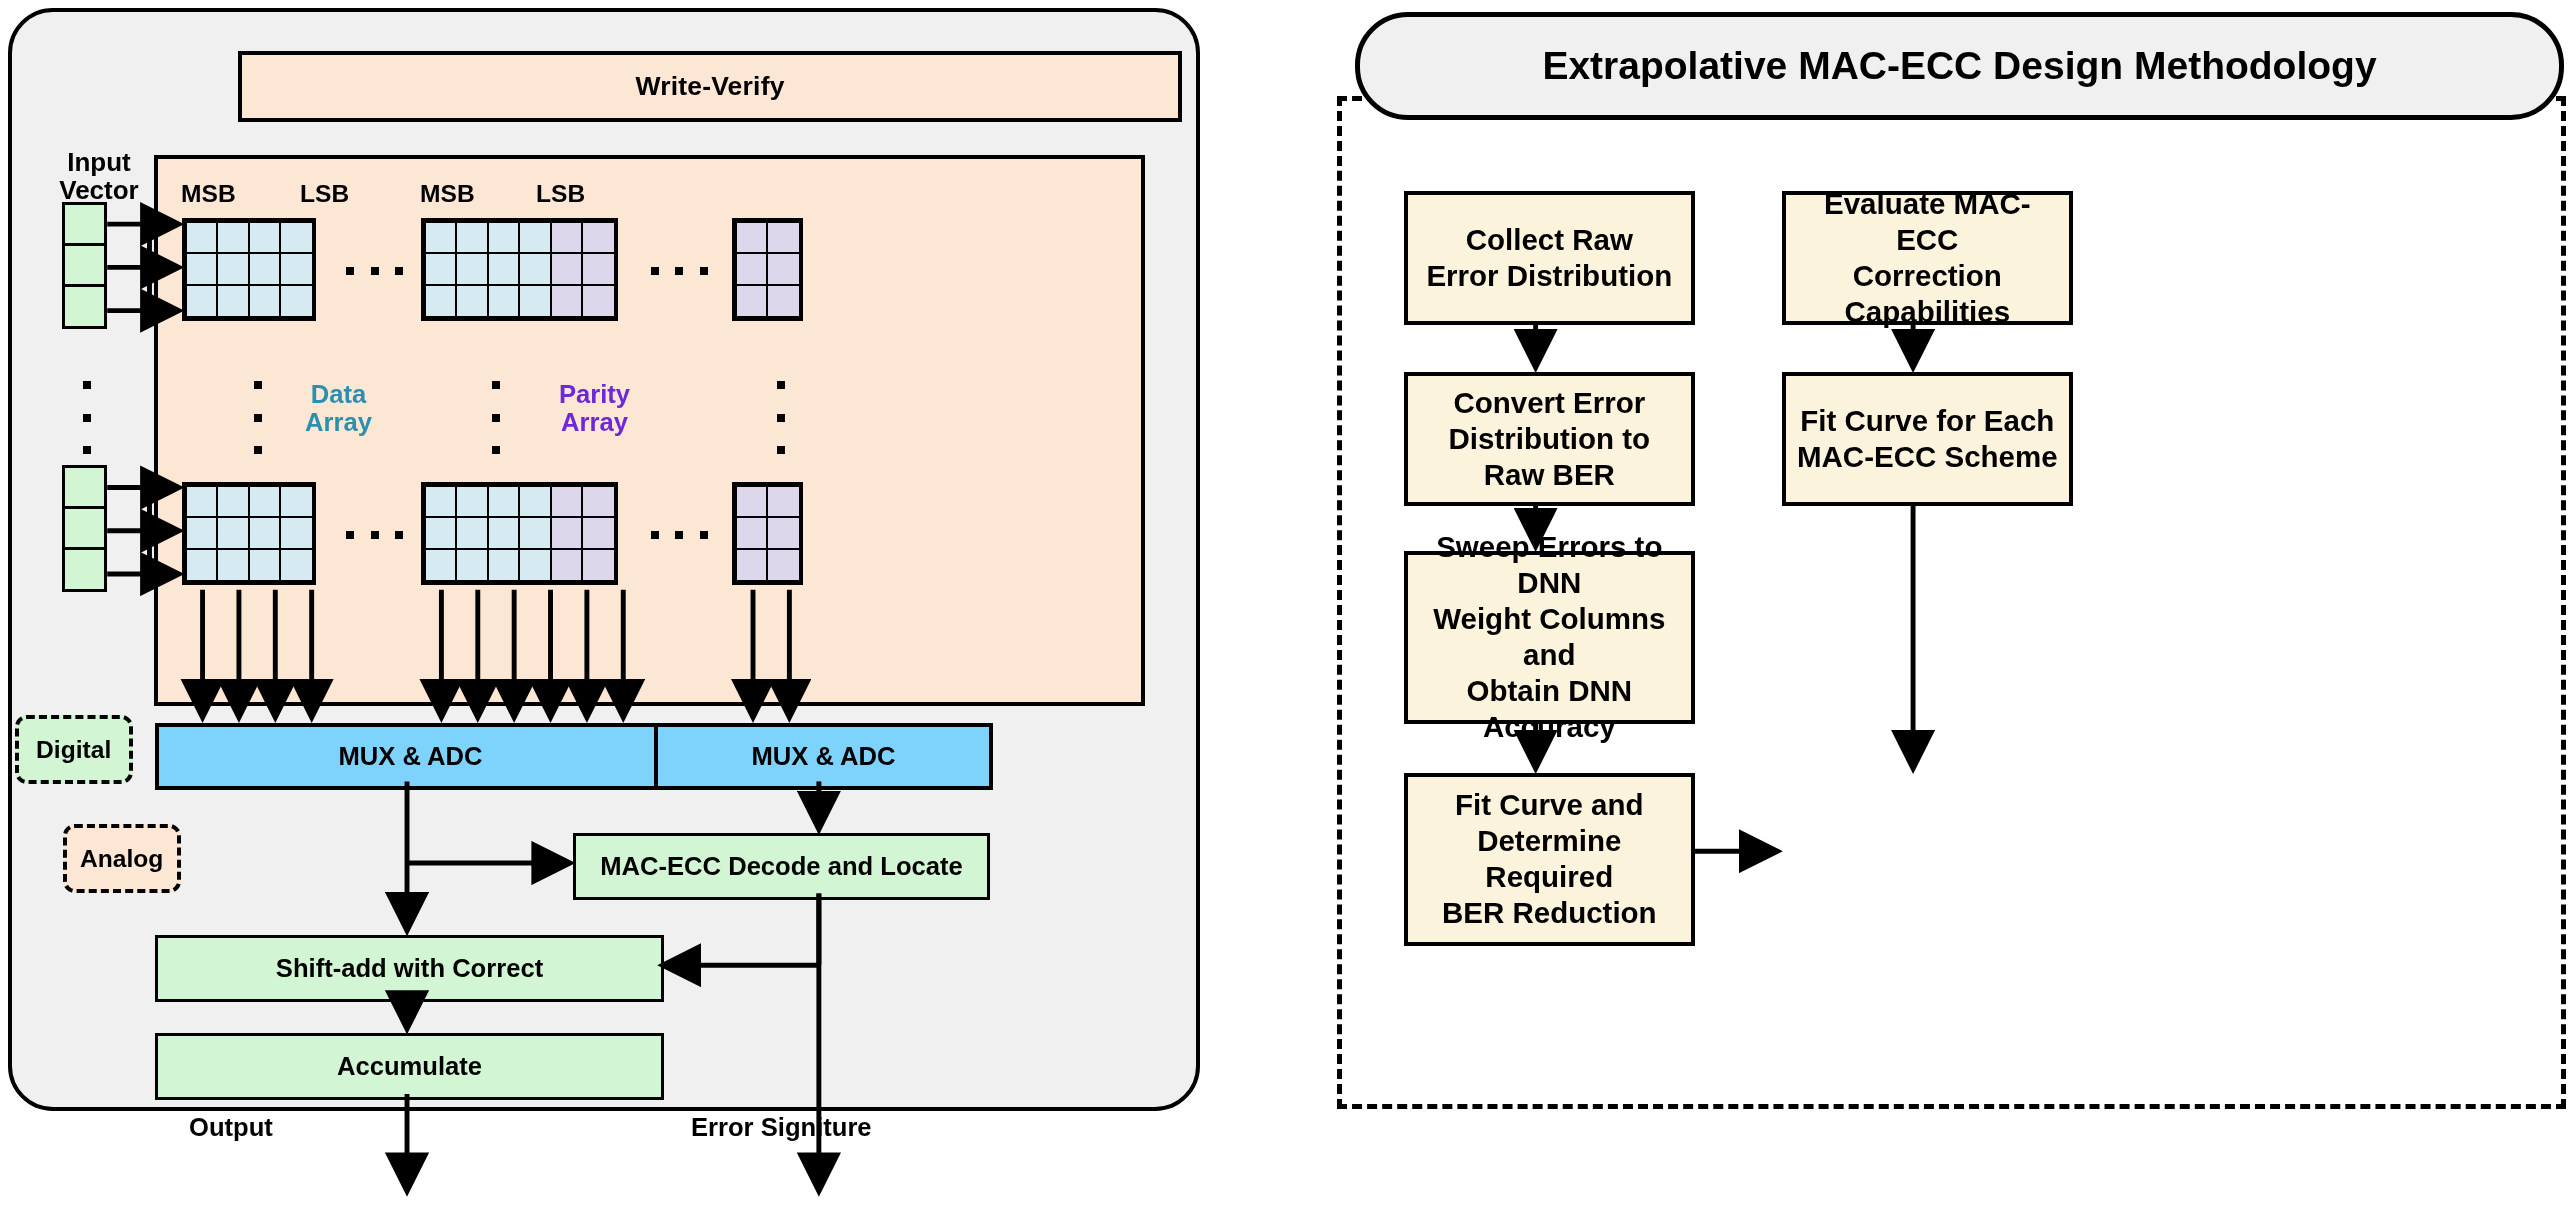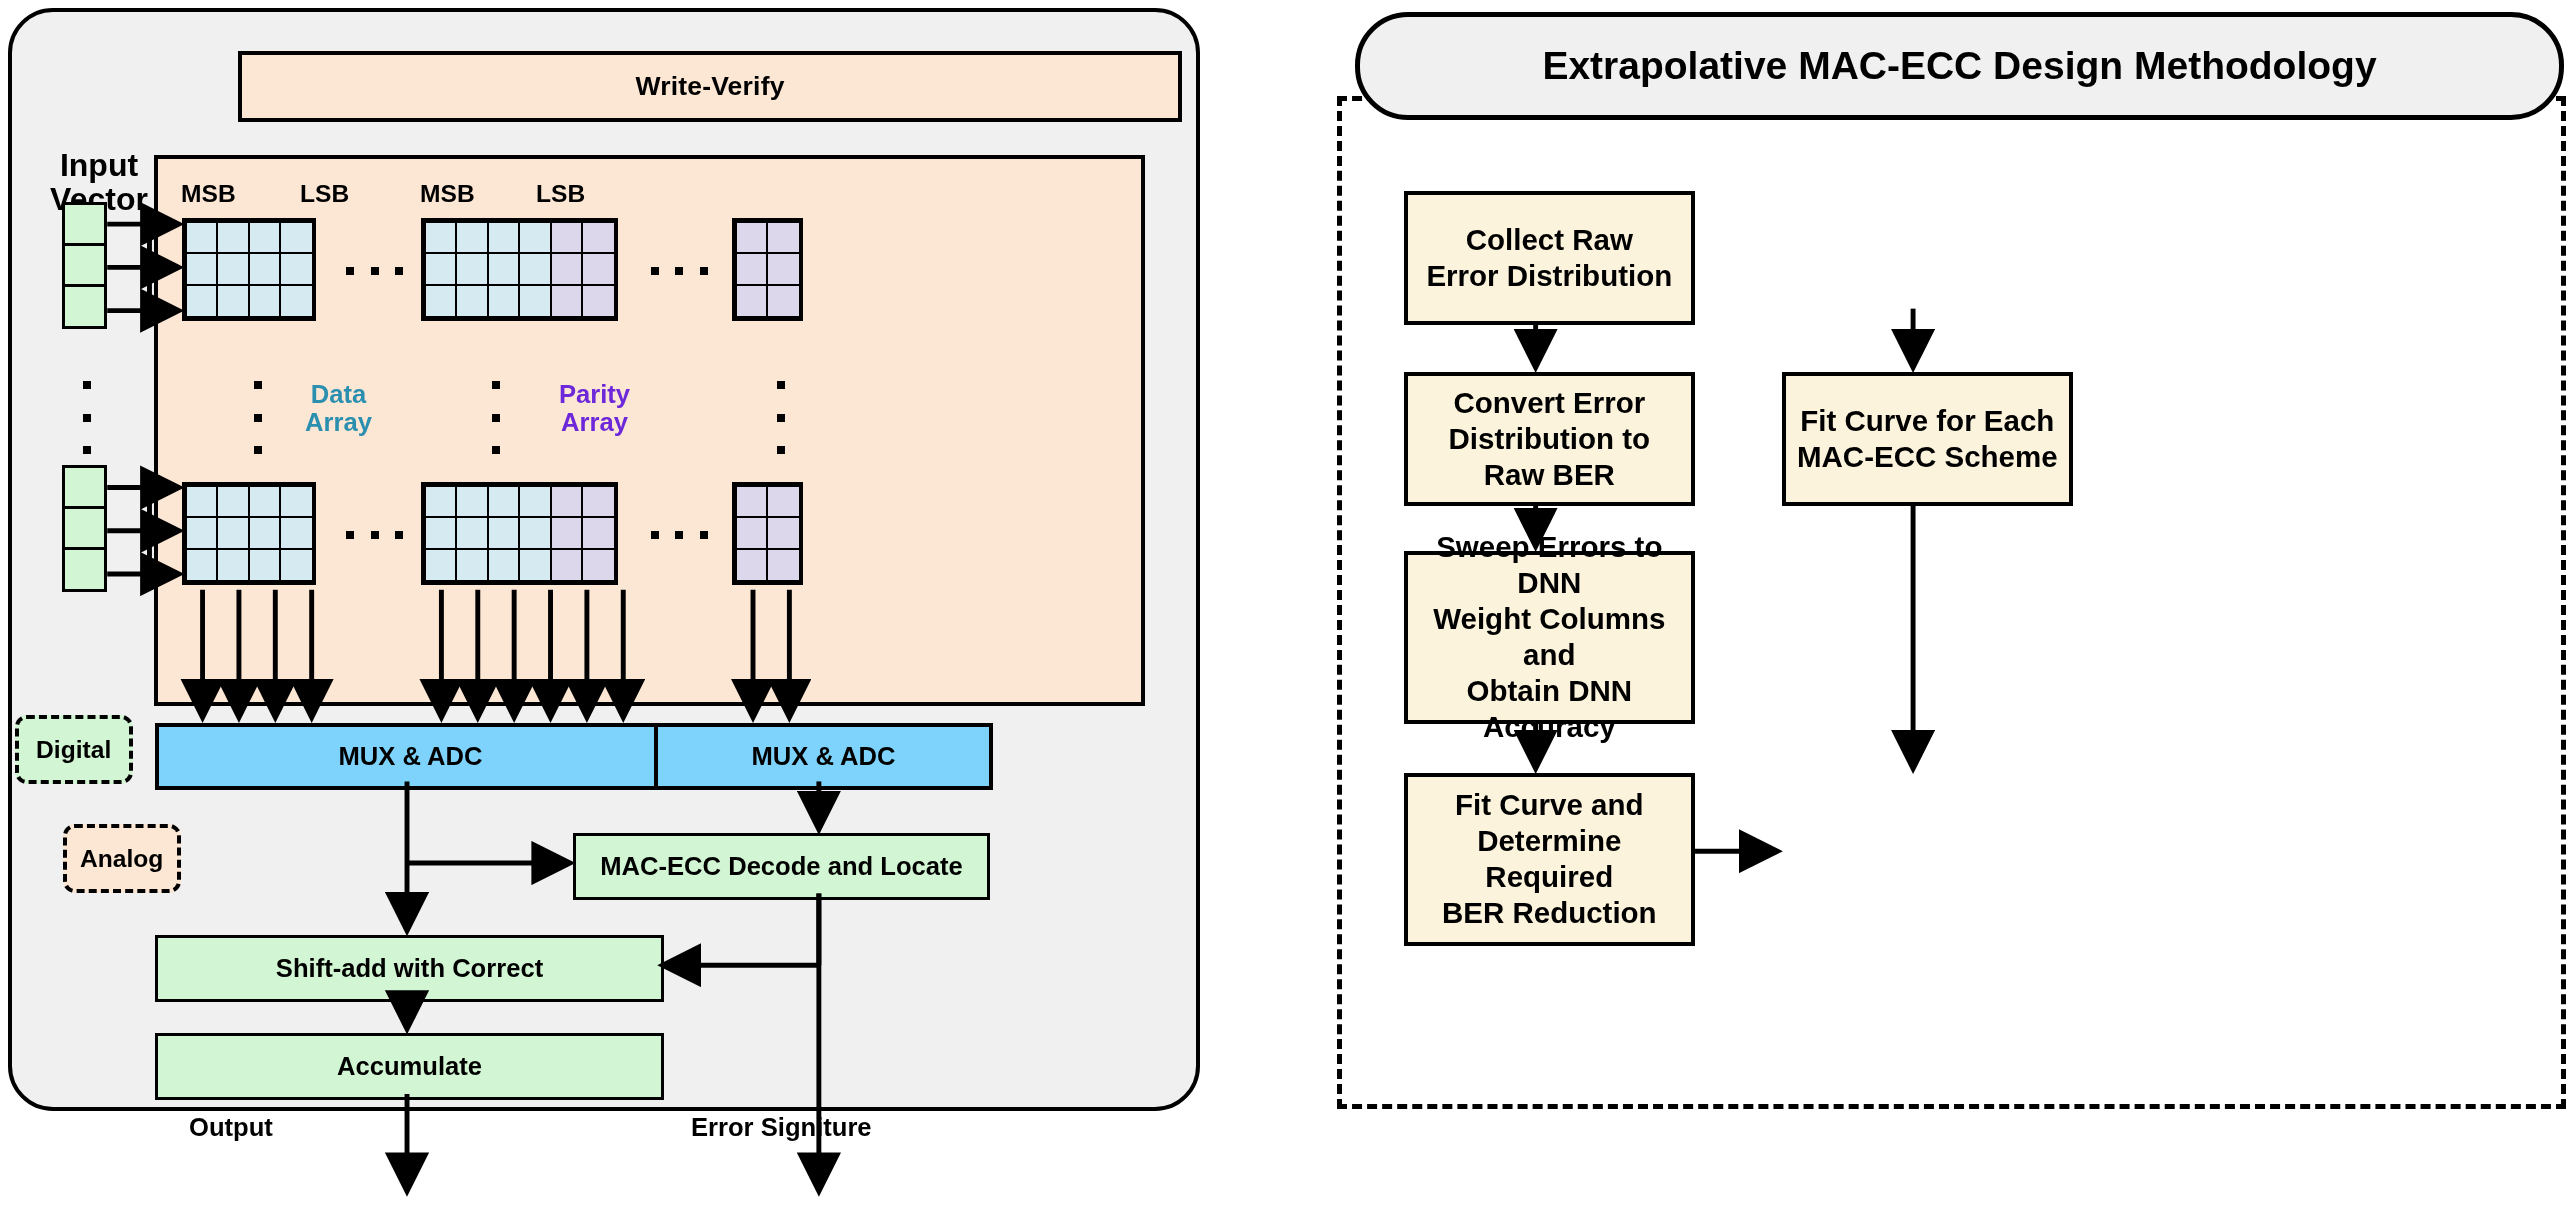--- a/index.html
+++ b/index.html
@@ -41,21 +41,21 @@
   
   #analog-region {
     left: 154px; top: 155px; width: 991px; height: 551px;
     background: #fce6d4;
     border: 4.9px solid #000000;
   }
 
   
   #input-vector-label {
     left: 45px; top: 149px; width: 108px; text-align: center;
-    font-size: 32px; font-weight: bold; line-height: 1.06; color: #000;
+    font-size: 26px; font-weight: bold; line-height: 1.06; color: #000;
   }
 
   
   .iv-cell {
     width: 45px; height: 45px;
     background: #d2f5d3;
     border: 3.9px solid #000;
     box-sizing: border-box;
   }
   .iv-group { position: absolute; left: 62px; }
@@ -504,20 +504,24 @@
     <span>Sweep Errors to DNN
 Weight Columns and
 Obtain DNN Accuracy</span>
   </div>
   <div id="fb-fitreq" class="fbox">
     <span>Fit Curve and
 Determine Required
 BER Reduction</span>
   </div>
 
+  <div id="fb-evaluate" class="fbox">
+    <span>Evaluate MAC-ECC
+Correction Capabilities</span>
+  </div>
   <div id="fb-fitcurve" class="fbox">
     <span>Fit Curve for Each
 MAC-ECC Scheme</span>
   </div>
 
   <svg id="wires-right" viewBox="0 0 1280 1231">
     <defs>
       <marker id="ar2" markerWidth="9" markerHeight="9" refX="7.5" refY="4.5" orient="auto">
         <path d="M0,0 L9,4.5 L0,9 z" fill="#000"></path>
       </marker>

